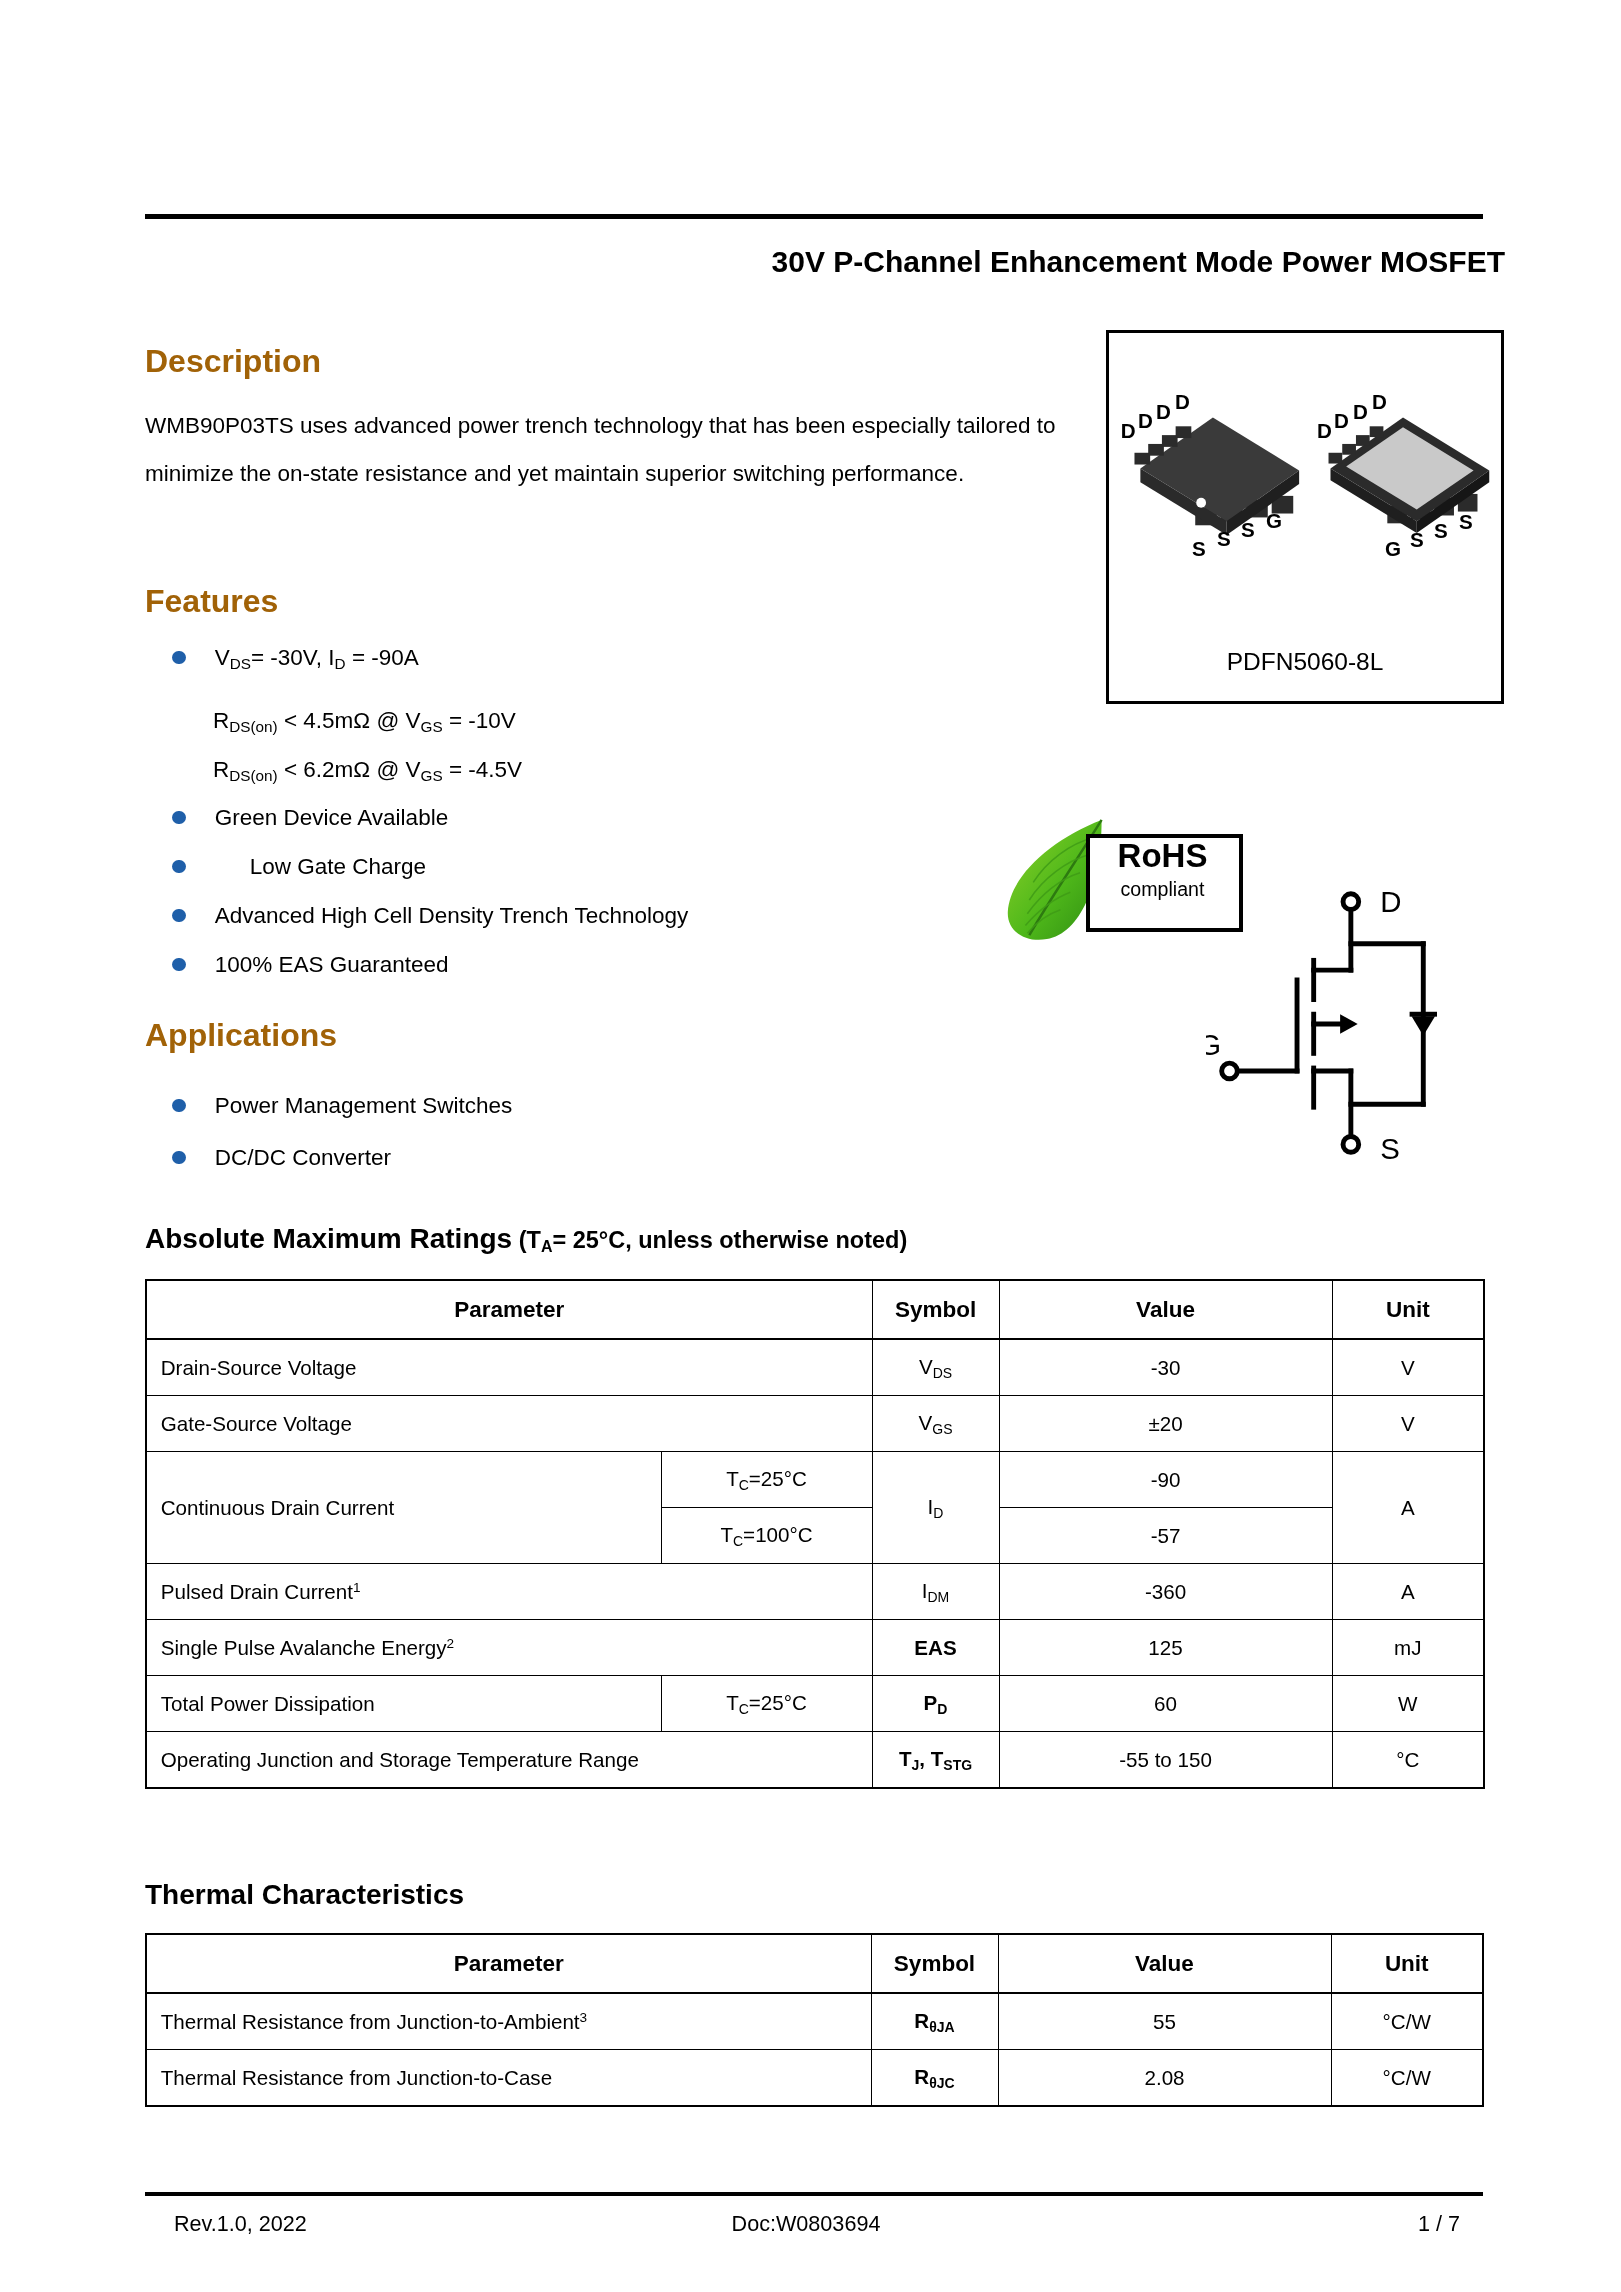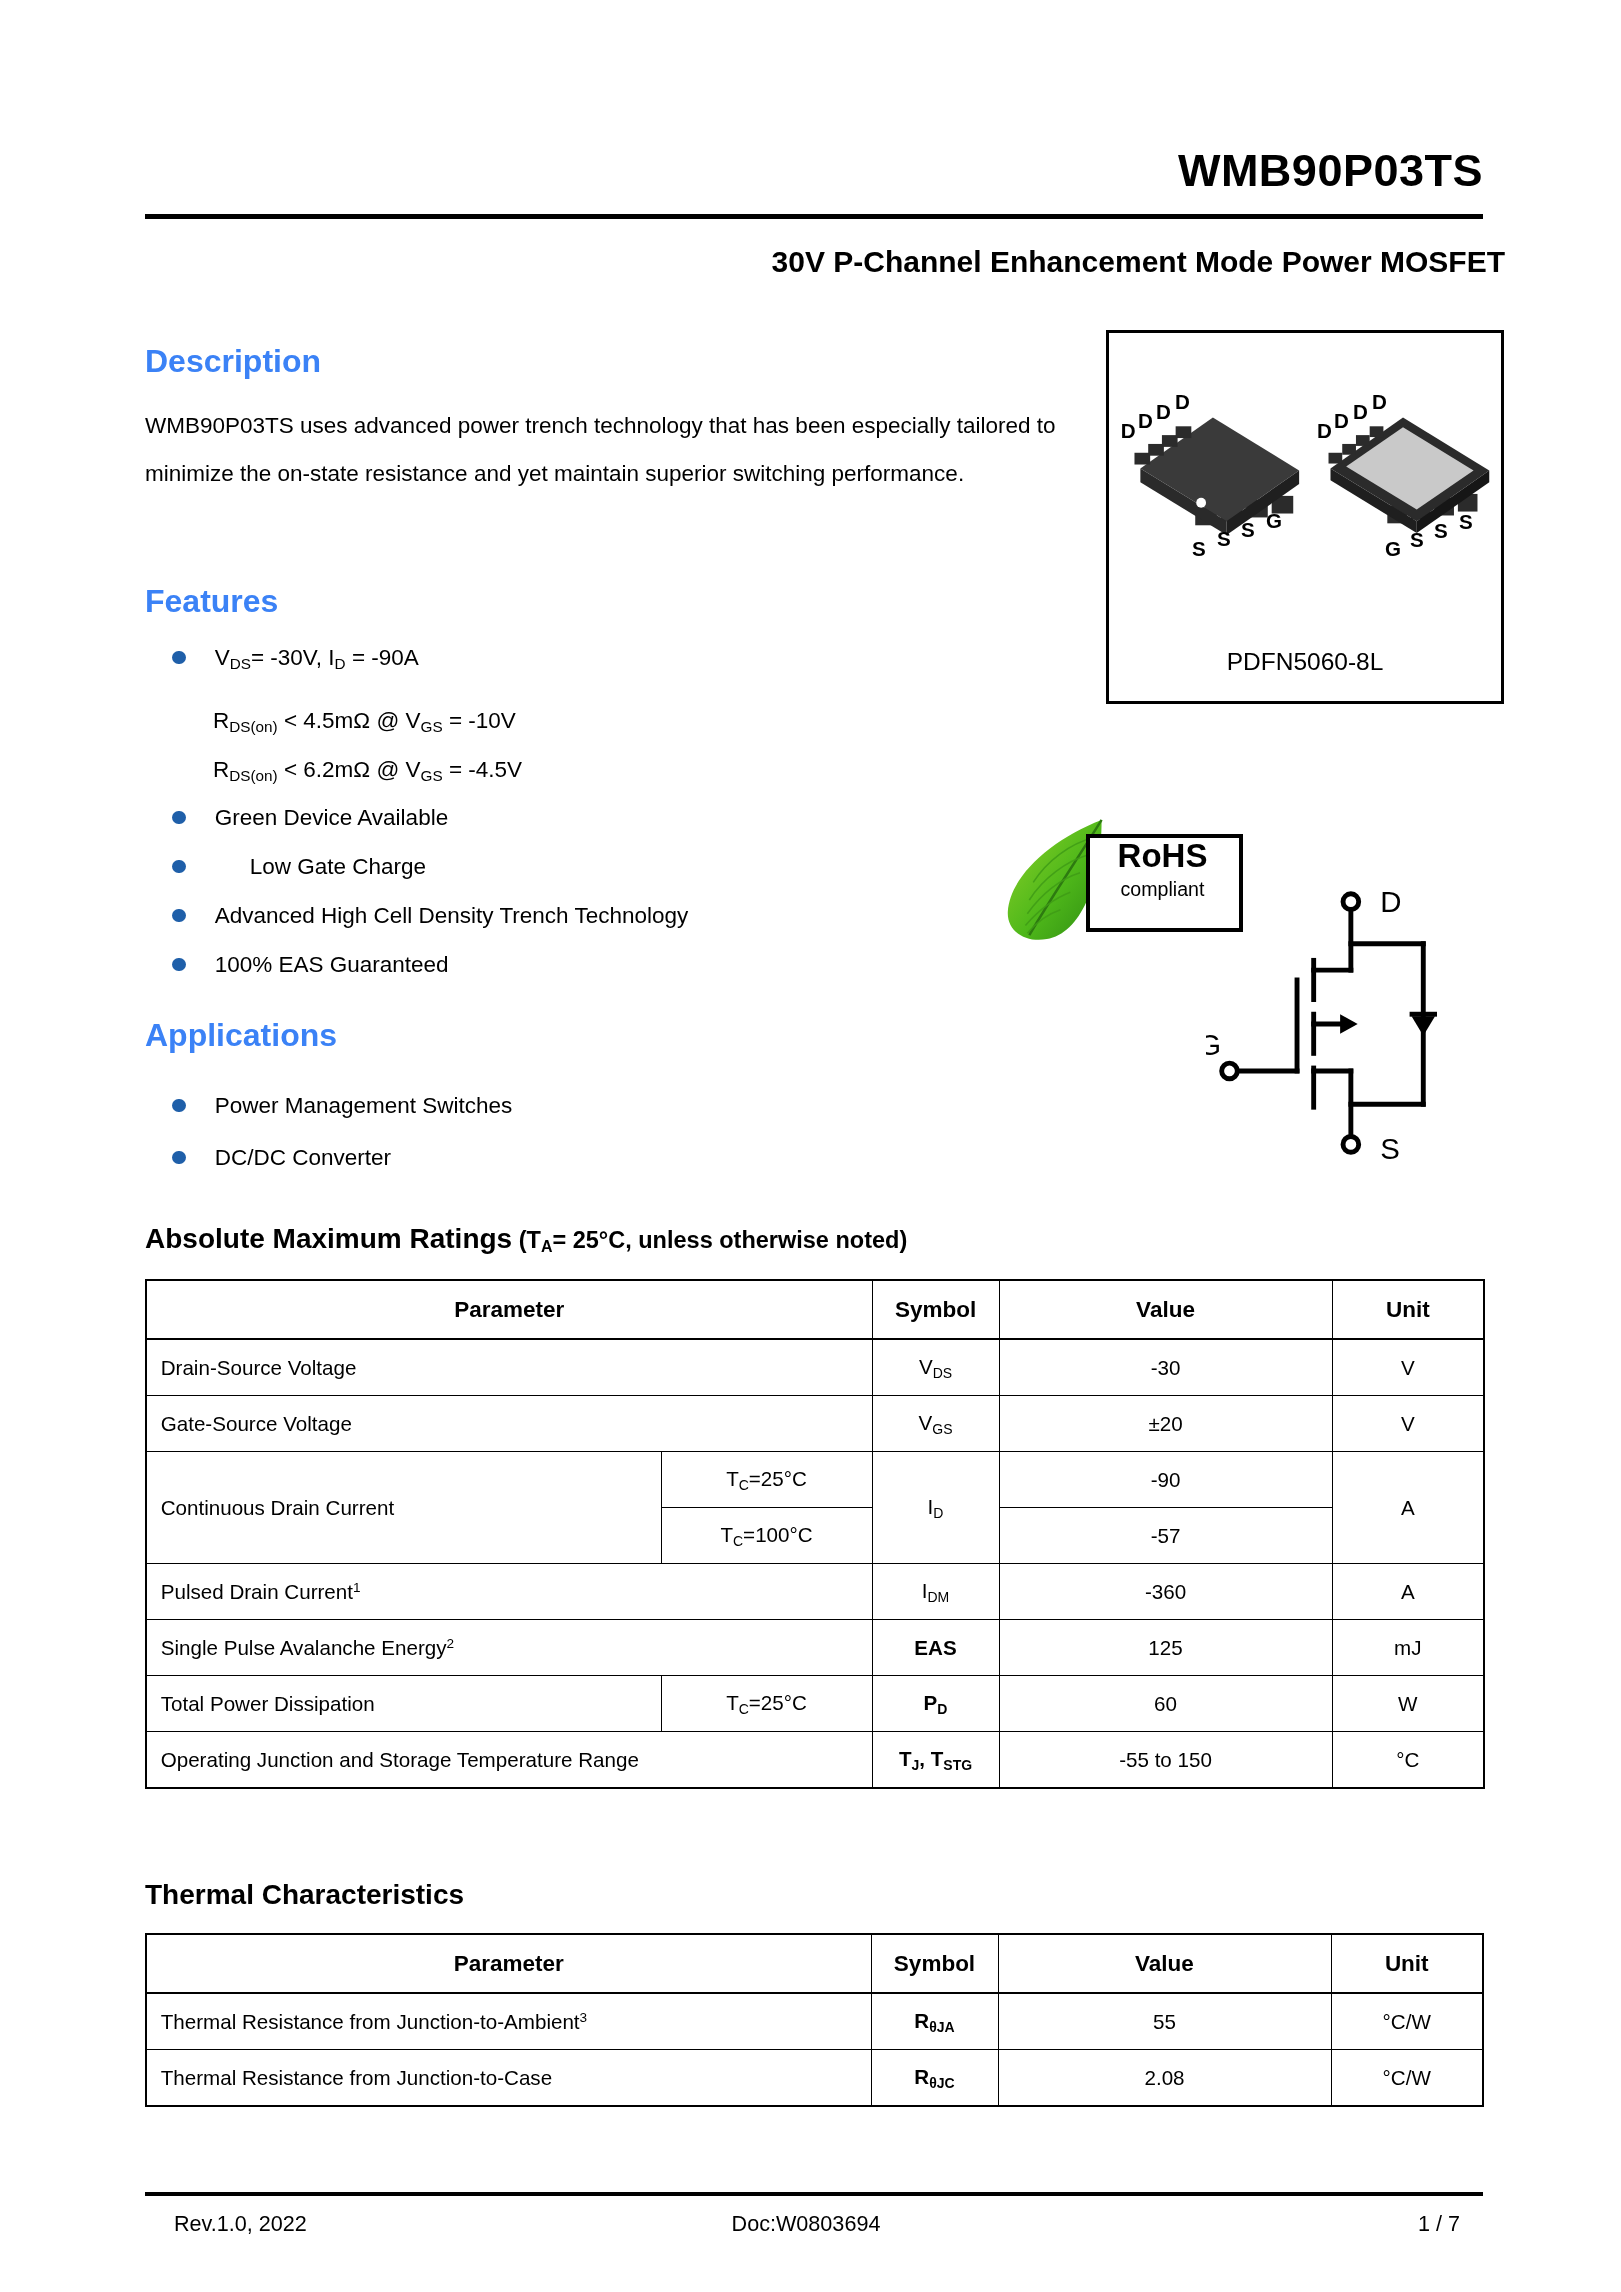--- a/index.html
+++ b/index.html
@@ -18,21 +18,21 @@
   .hdr-rule {
     position:absolute; left:145px; top:214px; width:1338px; height:4.9px; background:#000;
   }
   .hdr-sub {
     position:absolute; left:0; top:245px; width:1505px;
     text-align:right; font-size:30px; font-weight:bold;
   }
 
   
   .sec-h {
-    position:absolute; color:#3b82f6; font-size:32px; font-weight:bold;
+    position:absolute; color:#a16207; font-size:32px; font-weight:bold;
   }
   .blk-h {
     position:absolute; color:#000; font-size:25.5px; font-weight:bold;
   }
 
   
   .desc {
     position:absolute; left:145px; top:402px; width:941px;
     font-size:22.5px; line-height:48px;
   }
@@ -92,21 +92,20 @@
 
   
   .ft-rule { position:absolute; left:145px; top:2192px; width:1338px; height:3.9px; background:#000; }
   .ft { position:absolute; top:2211px; font-size:21.6px; }
 </style>
 </head>
 <body>
 
 <div class="page">
 
-  <div class="hdr-title">WMB90P03TS</div>
   <div class="hdr-rule"></div>
   <div class="hdr-sub">30V P-Channel Enhancement Mode Power MOSFET</div>
 
   <div class="sec-h" style="left:145px; top:343px;">Description</div>
   <div class="desc">WMB90P03TS uses advanced power trench technology that has been especially tailored to minimize the on-state resistance and yet maintain superior switching performance.</div>
 
   <div class="sec-h" style="left:145px; top:583px;">Features</div>
 
   <div class="bul" style="left:172px; top:642px; width:686px;">
     <span class="dot"></span>

